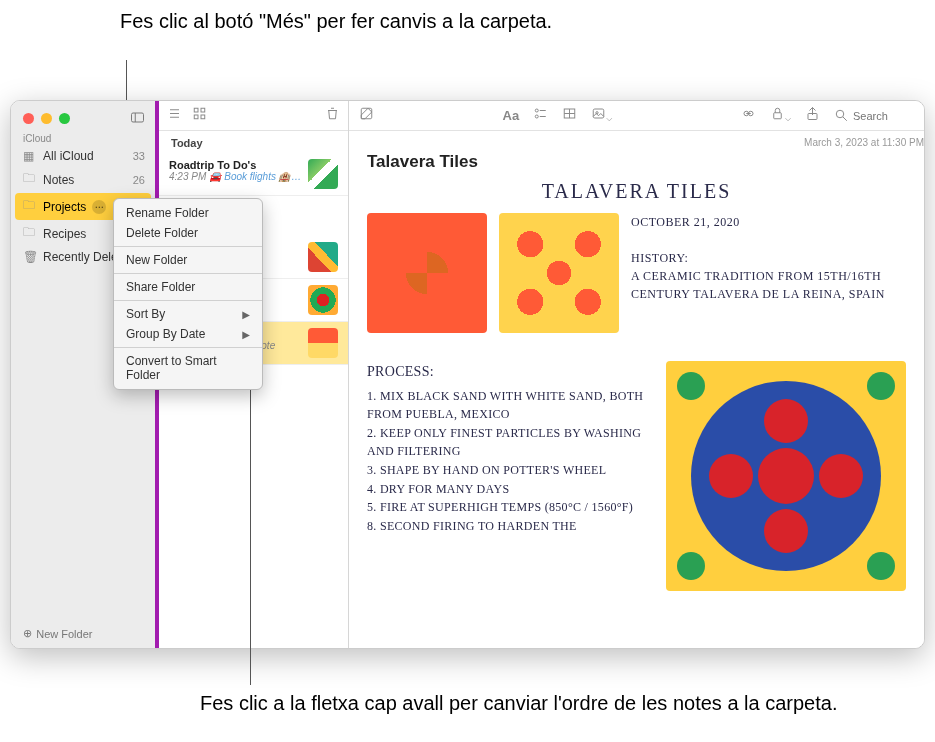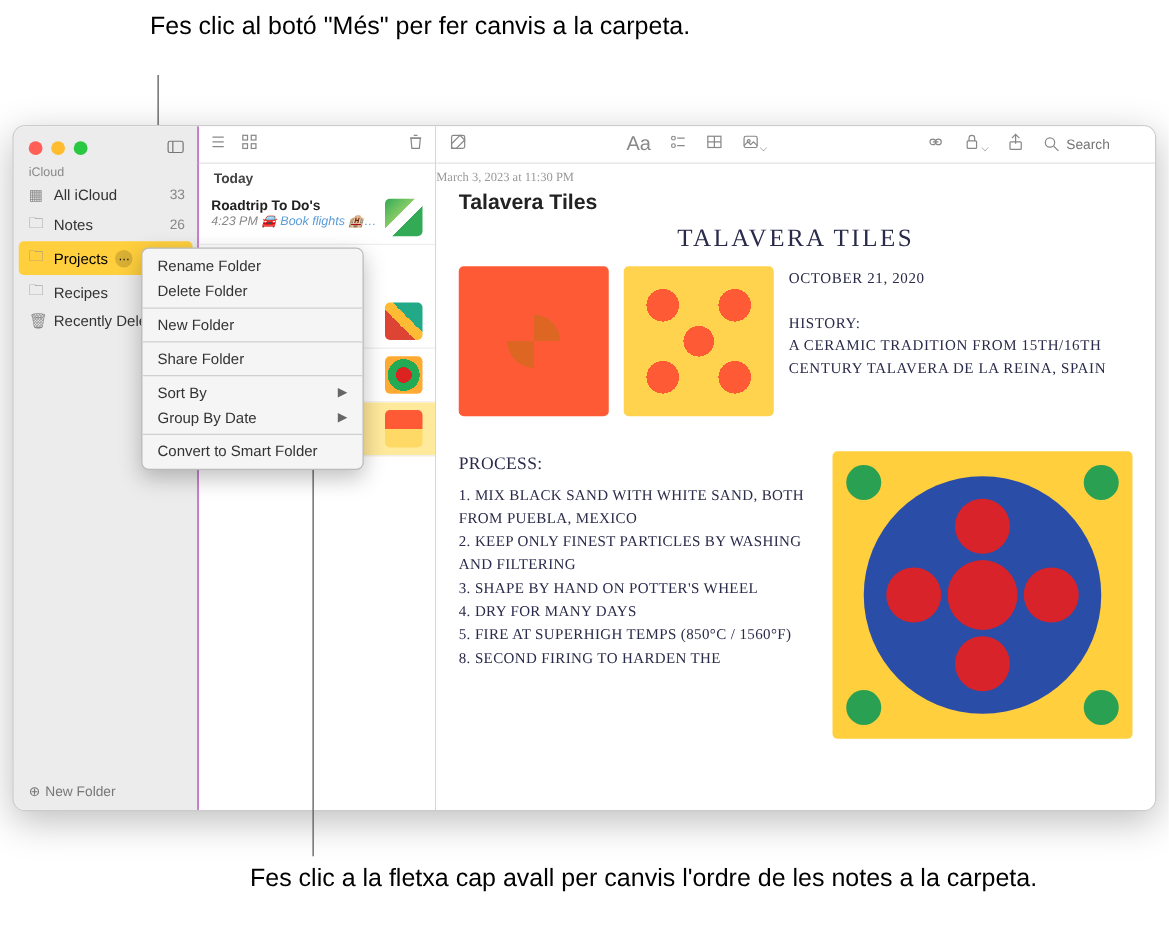--- a/index.html
+++ b/index.html
@@ -52,21 +52,21 @@
   border-radius: 10px;
   box-shadow: 0 8px 30px rgba(0,0,0,0.25);
   background: #fff;
   display: flex;
   overflow: hidden;
   border: 1px solid #ccc;
 }
 .sidebar {
   width: 148px;
   background: #ececec;
-  border-right: 1px solid #a21caf;
+  border-right: 4px solid #a21caf;
   display: flex;
   flex-direction: column;
   font-size: 12px;
 }
 .traffic {
   display: flex;
   gap: 7px;
   padding: 9px 10px 4px 12px;
   align-items: center;
   height: 30px;
@@ -159,21 +159,21 @@
 }
 .thumb.t1 { background: linear-gradient(135deg,#3a5,#8c6 40%,#fff 40%,#fff 60%,#3a5 60%); }
 .thumb.t2 { background: linear-gradient(45deg,#d43,#d43 40%,#fb3 40%,#fb3 60%,#2a8 60%); }
 .thumb.t3 { background: radial-gradient(circle,#d22 30%,#2a5 30% 60%,#fa3 60%); }
 .thumb.t4 { background: linear-gradient(#ff5a36,#ff5a36 50%,#ffd966 50%); }
 
 .context-menu {
   position: absolute;
   top: 198px;
   left: 113px;
-  width: 178px;
+  width: 150px;
   background: #f5f5f5;
   border: 1px solid #bbb;
   border-radius: 6px;
   box-shadow: 0 6px 18px rgba(0,0,0,0.25);
   padding: 4px 0;
   font-size: 12px;
   z-index: 100;
 }
 .cm-item {
   padding: 3px 12px;
@@ -194,35 +194,34 @@
 .ed-tb {
   height: 30px;
   display: flex;
   align-items: center;
   padding: 0 10px;
   gap: 14px;
   color: #888;
   border-bottom: 1px solid #e2e2e2;
 }
 .ed-tb .sp { flex: 1; }
-.ed-tb .sm { font-size: 16px; }
+.ed-tb .sm { font-size: 13px; font-weight: bold; }
 .ed-tb .search {
   display: flex; align-items: center; gap: 4px;
   min-width: 80px;
 }
 .ed-tb .search input {
   border: none; outline: none; font-size: 11px;
   background: transparent; color: #888; width: 60px;
 }
 .timestamp {
-  text-align: left;
+  text-align: right;
   color: #999;
   font-size: 10px;
   padding: 6px 0 2px;
-  font-family: Liberation Serif, serif;
 }
 .ed-title {
   font-size: 17px;
   font-weight: 700;
   color: #222;
   padding: 2px 18px 8px;
 }
 .ed-body {
   flex: 1;
   padding: 0 18px 10px;
@@ -512,13 +511,13 @@
     </div>
   <div class="cm-item">
       <span>Group By Date</span>
       <span class="arr">▶</span>
     </div>
   <div class="cm-sep"></div>
   <div class="cm-item">Convert to Smart Folder</div>
 </div>
 
 <div class="callout-line-bottom"></div>
-<div class="callout-bottom">Fes clic a la fletxa cap avall per canvis l'ordre de les notes a la carpeta.</div>
+<div class="callout-bottom">Fes clic a la fletxa cap avall per canviar l'ordre de les notes a la carpeta.</div>
 
 </body></html>

